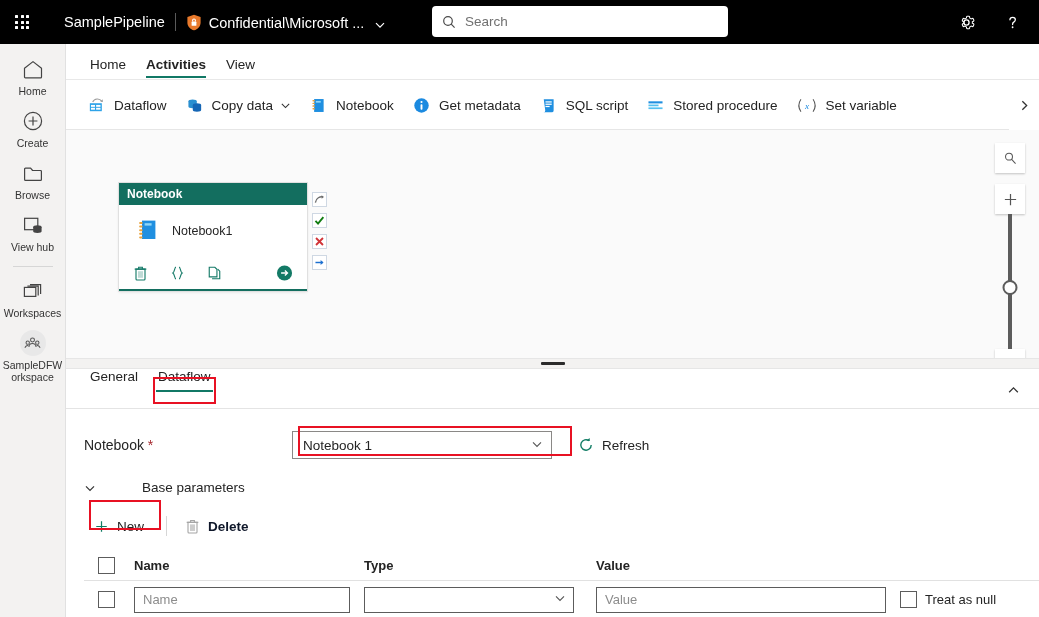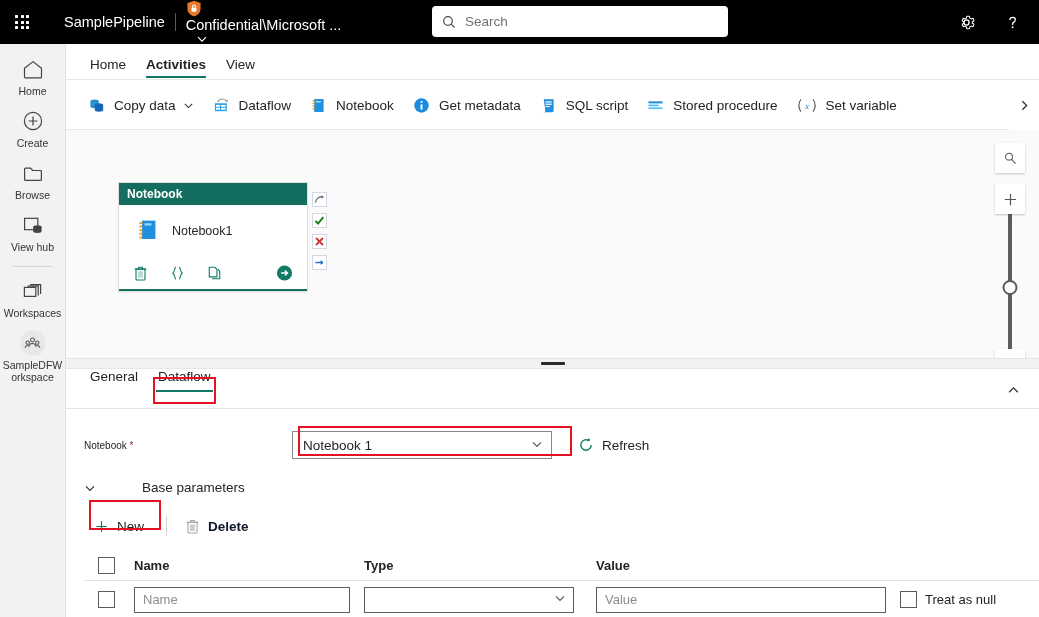--- a/index.html
+++ b/index.html
@@ -15,21 +15,21 @@
   
   .topbar {
     position: absolute; top: 0; left: 0; width: 1039px; height: 44px;
     background: #000000; display: flex; align-items: center;
   }
   .waffle { width: 44px; height: 44px; display: flex; align-items: center; justify-content: center; cursor: pointer; }
   .waffle-grid { display: grid; grid-template-columns: repeat(3, 3px); grid-template-rows: repeat(3, 3px); gap: 2.5px; }
   .waffle-grid i { display: block; width: 3px; height: 3px; background: #ffffff; border-radius: 0.5px; }
   .brand-name { color: #ffffff; font-size: 14.5px; margin-left: 20px; white-space: nowrap; }
   .brand-sep { width: 1px; height: 18px; background: #5a5a5a; margin: 0 10px; }
-  .sens-wrap { display: flex; align-items: flex-start; cursor: pointer; flex-direction: column; }
+  .sens-wrap { display: flex; align-items: flex-end; cursor: pointer; }
   .shield { position: relative; width: 16px; height: 17px; margin-right: 7px; flex: none; }
   .shield svg { display: block; }
   .sens-text { color: #ffffff; font-size: 14.5px; white-space: nowrap; }
   .chev-dn-w { margin-left: 10px; display: flex; align-items: center; }
   .search-box {
     position: absolute; left: 432px; top: 6px; width: 296px; height: 31px;
     background: #ffffff; border-radius: 4px; display: flex; align-items: center; padding: 0 10px;
   }
   .search-box .mag { margin-right: 7px; display: flex; }
   .search-input {
@@ -139,21 +139,21 @@
     height: 40px; display: flex; align-items: flex-start; padding-left: 14px;
     border-bottom: 1px solid #e4e4e4; position: relative;
   }
   .ptab { font-size: 13.5px; color: #242424; padding: 0 10px 8px 10px; cursor: pointer; position: relative; }
   .ptab.active::after { content: ""; position: absolute; left: 8px; right: 8px; bottom: 0px; height: 2.5px; background: #117865; }
   .collapse-btn { position: absolute; right: 14px; bottom: 6px; width: 24px; height: 24px;
     display: flex; align-items: center; justify-content: center; cursor: pointer; }
 
   .panel-body { padding: 22px 0 0 18px; position: relative; }
   .field-row { display: flex; align-items: center; height: 28px; }
-  .field-label { font-size: 10px; color: #242424; width: 208px; }
+  .field-label { font-size: 14px; color: #242424; width: 208px; }
   .req { color: #a4262c; }
   .dropdown {
     width: 260px; height: 28px; border: 1px solid #8a8886; background: #fff;
     display: flex; align-items: center; padding: 0 8px 0 10px; font-size: 13.5px; color: #242424; cursor: pointer;
   }
   .dropdown .dval { flex: 1; white-space: nowrap; overflow: hidden; }
   .refresh { display: flex; align-items: center; margin-left: 26px; cursor: pointer; font-size: 13.5px; color: #242424; }
   .refresh .ri { margin-right: 8px; display: flex; }
 
   .baseparams { display: flex; align-items: center; margin-top: 21px; cursor: pointer; gap: 37px; }
@@ -322,46 +322,46 @@
   <div class="ribbon">
     <div class="rtab">Home</div>
     <div class="rtab active">Activities</div>
     <div class="rtab">View</div>
   </div>
 
   <div class="cmdbar">
     <div class="cmd">
       <span class="ci">
         <svg width="19" height="19" viewBox="0 0 20 20">
-          <ellipse cx="8" cy="5.6" rx="4.4" ry="1.8" fill="#2a8fd0"></ellipse>
-          <path d="M3.6 5.6 V11 a4.4 1.8 0 0 0 8.8 0 V5.6" fill="#2a8fd0"></path>
-          <ellipse cx="12.6" cy="9.4" rx="4.4" ry="1.8" fill="#1566b5"></ellipse>
-          <path d="M8.2 9.4 V14.8 a4.4 1.8 0 0 0 8.8 0 V9.4" fill="#1566b5"></path>
-        </svg>
-      </span>
-      <span>Copy data</span>
-      <span class="cchev">
-        <svg width="11" height="11" viewBox="0 0 12 12">
-            <path d="M2 4.2 L6 8.2 L10 4.2" fill="none" stroke="#333" stroke-width="1.2"></path>
-          </svg>
-      </span>
-    </div>
-    <div class="cmd">
-      <span class="ci">
-        <svg width="19" height="19" viewBox="0 0 20 20">
           <rect x="3" y="7.6" width="12.6" height="8.4" fill="#2ea3e8"></rect>
           <rect x="4.2" y="9.4" width="4.2" height="2" fill="#fff"></rect>
           <rect x="9.6" y="9.4" width="4.6" height="2" fill="#fff"></rect>
           <rect x="4.2" y="12.4" width="4.2" height="2" fill="#fff"></rect>
           <rect x="9.6" y="12.4" width="4.6" height="2" fill="#fff"></rect>
           <path d="M6 6.4 a5.4 5.4 0 0 1 9.6-0.6" fill="none" stroke="#9c9c9c" stroke-width="1.2"></path>
           <path d="M16.4 3.4 l0.4 2.8 l-2.8-0.5 z" fill="#9c9c9c"></path>
         </svg>
       </span>
       <span>Dataflow</span>
+    </div>
+    <div class="cmd">
+      <span class="ci">
+        <svg width="19" height="19" viewBox="0 0 20 20">
+          <ellipse cx="8" cy="5.6" rx="4.4" ry="1.8" fill="#2a8fd0"></ellipse>
+          <path d="M3.6 5.6 V11 a4.4 1.8 0 0 0 8.8 0 V5.6" fill="#2a8fd0"></path>
+          <ellipse cx="12.6" cy="9.4" rx="4.4" ry="1.8" fill="#1566b5"></ellipse>
+          <path d="M8.2 9.4 V14.8 a4.4 1.8 0 0 0 8.8 0 V9.4" fill="#1566b5"></path>
+        </svg>
+      </span>
+      <span>Copy data</span>
+      <span class="cchev">
+        <svg width="11" height="11" viewBox="0 0 12 12">
+            <path d="M2 4.2 L6 8.2 L10 4.2" fill="none" stroke="#333" stroke-width="1.2"></path>
+          </svg>
+      </span>
     </div>
     <div class="cmd">
       <span class="ci">
         <svg width="19" height="19" viewBox="0 0 20 20">
           <rect x="5.4" y="3.2" width="10" height="13.6" fill="#1f8fe0"></rect>
           <rect x="7.2" y="5.2" width="5.2" height="1.8" fill="#8fd6f7"></rect>
           <g fill="#e8a33d">
             <rect x="3.6" y="4.2" width="2.6" height="1.5" rx="0.6"></rect>
             <rect x="3.6" y="7" width="2.6" height="1.5" rx="0.6"></rect>
             <rect x="3.6" y="9.8" width="2.6" height="1.5" rx="0.6"></rect>

